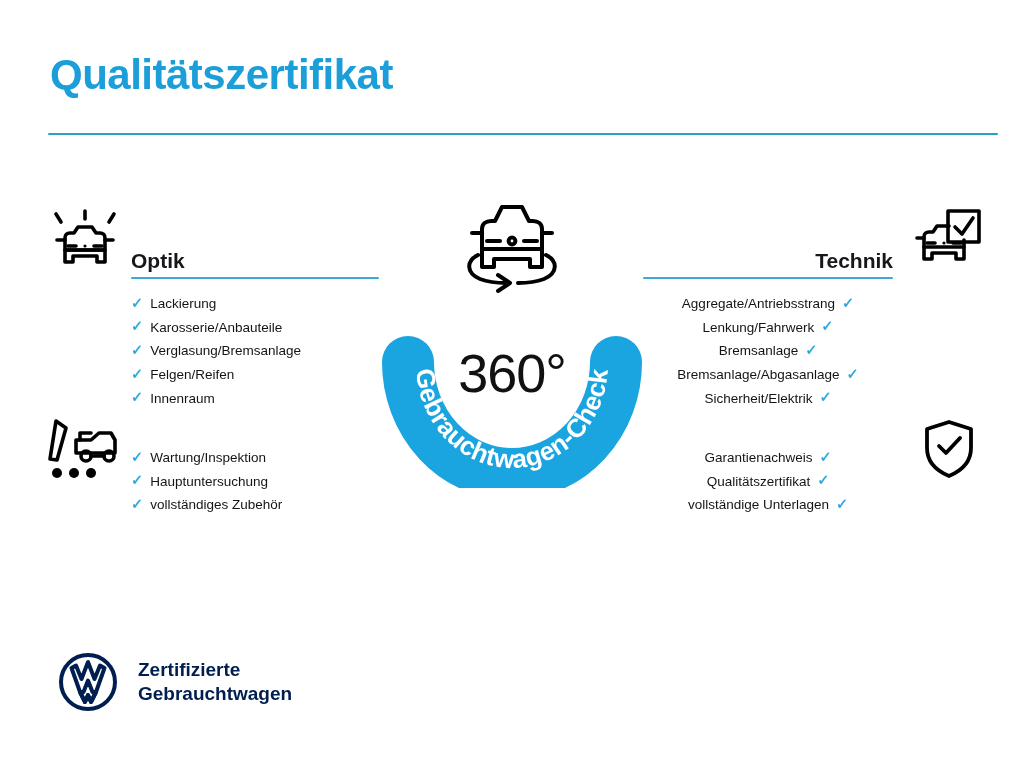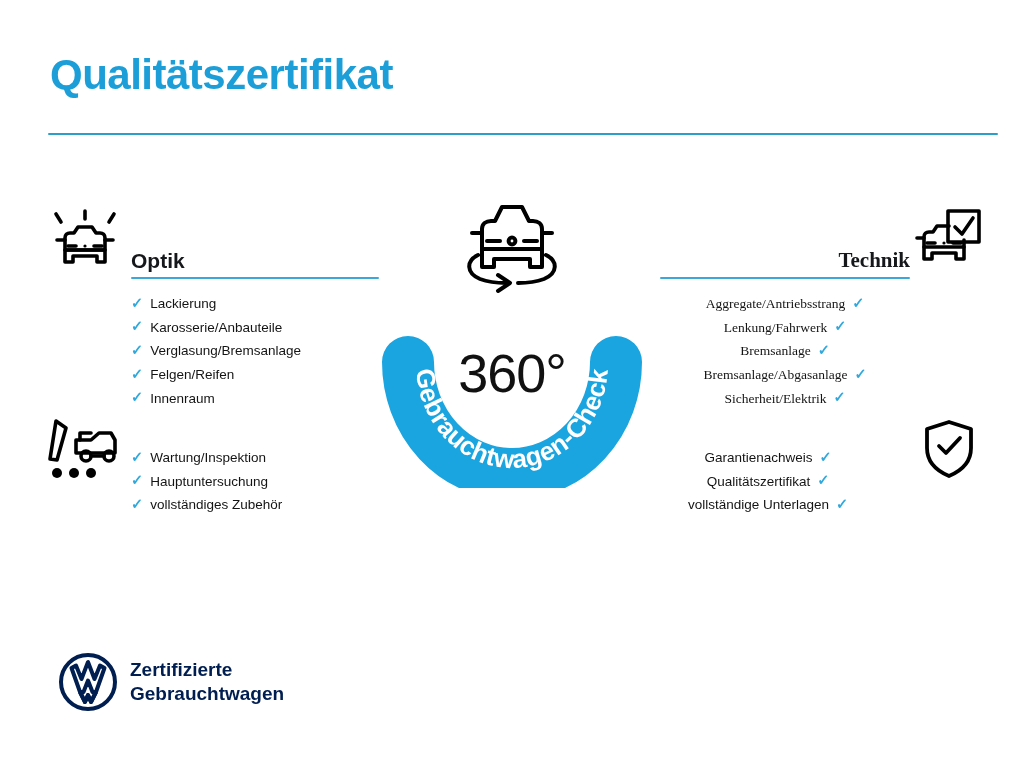--- a/index.html
+++ b/index.html
@@ -99,21 +99,21 @@
   .sec-left .sec-title { left: 0; }
   .sec-left .sec-list li { justify-content: flex-start; }
 
   
   .sec-right { width: 250px; }
   .sec-right .sec-title { right: 0; }
   .sec-right .sec-list li { justify-content: center; }
 
   #sec-optik   { left: 131px; top: 237px; }
   #sec-wartung { left: 131px; top: 433px; }
-  #sec-technik { left: 660px; top: 237px; font-family: Liberation Serif, serif; }
+  #sec-technik { left: 643px; top: 237px; }
   #sec-garantie{ left: 643px; top: 433px; }
 
   
   .corner-icon {
     position: absolute;
     color: #000;
   }
   #icon-optik    { left: 48px;  top: 208px; }
   #icon-wartung  { left: 46px;  top: 415px; }
   #icon-technik  { left: 912px; top: 207px; }
@@ -154,21 +154,21 @@
     line-height: 1;
   }
 
   
   .vw-block {
     position: absolute;
     left: 58px;
     top: 652px;
     display: flex;
     align-items: center;
-    gap: 12px;
+    gap: 20px;
   }
   .vw-mark { width: 60px; height: 60px; }
   .vw-text {
     color: #001E50;
     font-size: 19px;
     font-weight: bold;
     line-height: 1.25;
     white-space: nowrap;
   }
   .vw-text span { display: block; }

